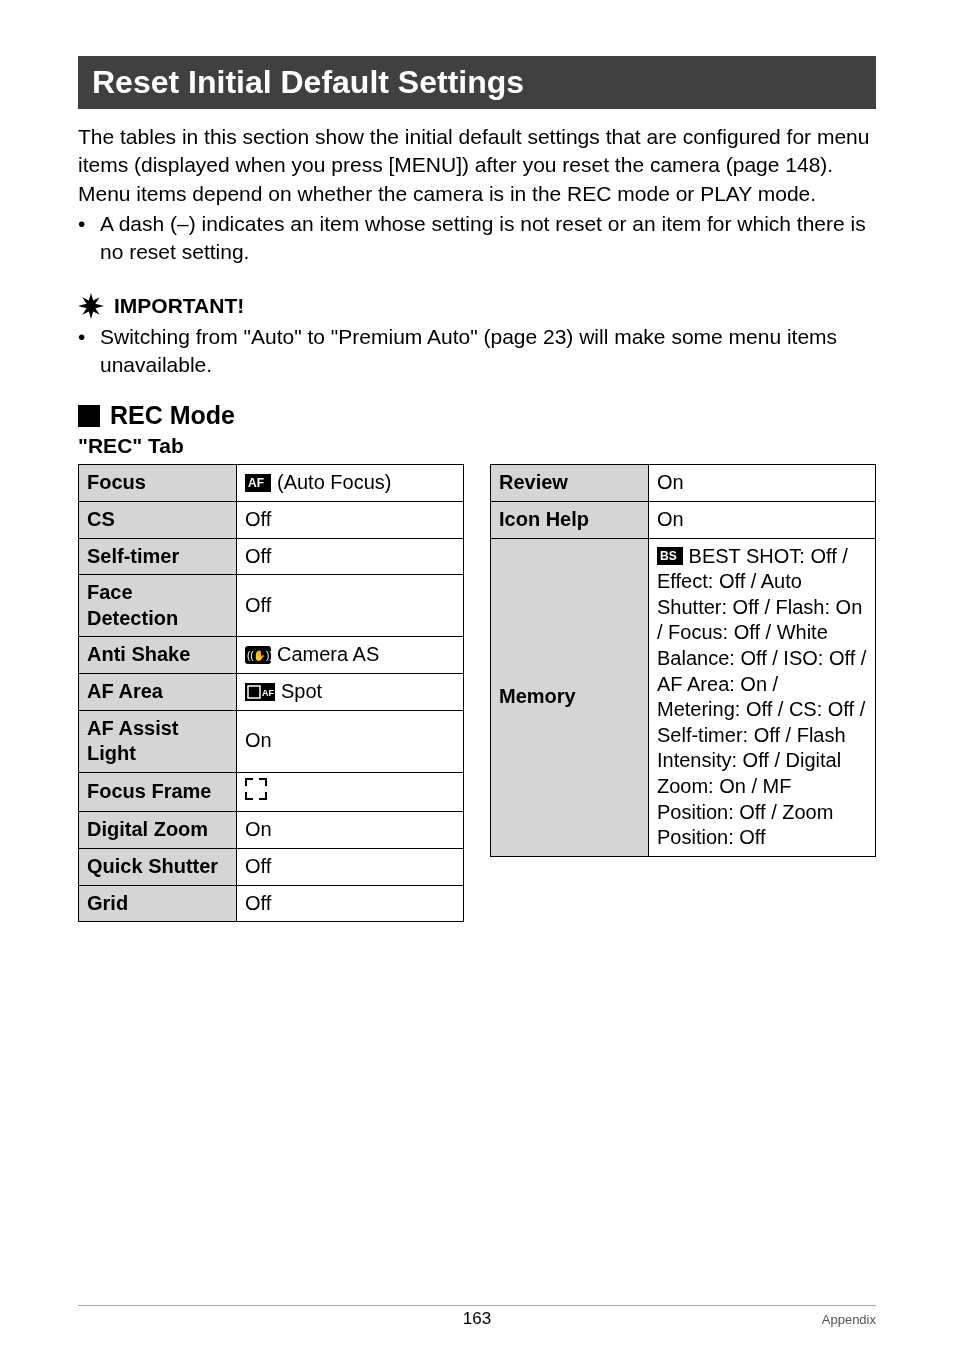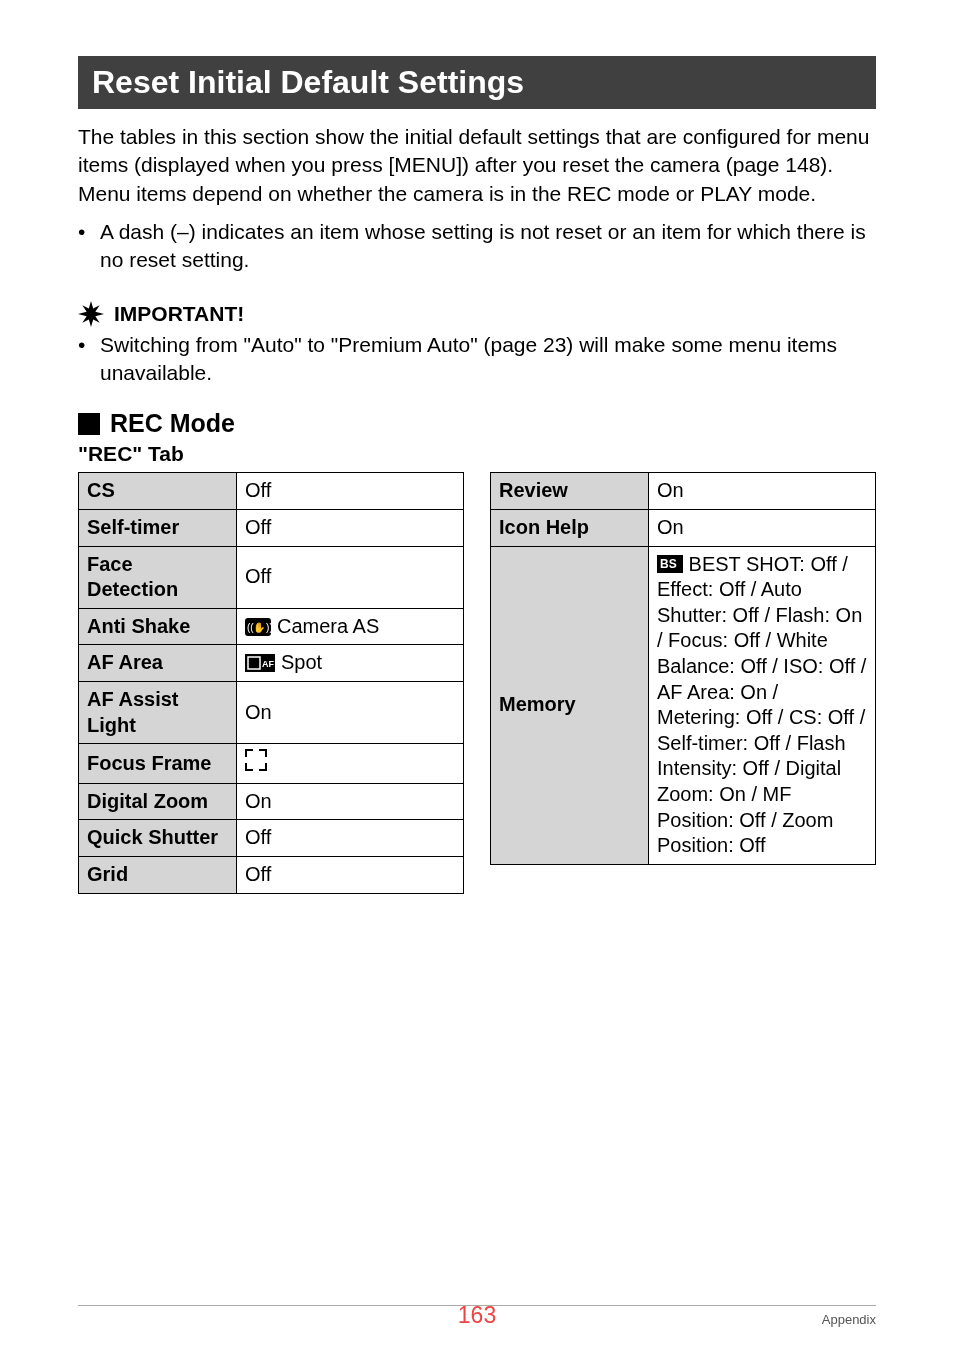--- a/index.html
+++ b/index.html
@@ -1,19 +1,19 @@
 <!DOCTYPE html>
 <html><head>
 <meta charset="utf-8">
 <style>
   * { box-sizing: border-box; margin: 0; padding: 0; }
   html, body { width: 954px; height: 1357px; background: #fff; font-family: Arial, Helvetica, sans-serif; color: #000; }
   .page { width: 954px; height: 1357px; position: relative; padding: 56px 78px 40px 78px; }
   .sectionbar { background: #404040; color: #fff; font-weight: bold; font-size: 32px; padding: 8px 14px; margin-bottom: 14px; }
-  .para { font-size: 21px; line-height: 1.35; margin-bottom: 10px; }
+  .para { font-size: 21px; line-height: 1.35; margin-bottom: 2px; }
   .bullet-row { display: flex; font-size: 21px; line-height: 1.35; margin-top: 2px; }
   .bullet-row .dot { width: 22px; flex: none; }
   .important-row { display: flex; align-items: center; margin-top: 26px; margin-bottom: 4px; }
   .important-label { font-weight: bold; font-size: 21px; margin-left: 10px; }
   .burst { width: 26px; height: 26px; }
   .subhead-row { display: flex; align-items: center; margin-top: 22px; margin-bottom: 4px; }
   .subhead-sq { width: 22px; height: 22px; background: #000; margin-right: 10px; }
   .subhead { font-weight: bold; font-size: 25px; }
   .tabhead { font-weight: bold; font-size: 21px; margin-bottom: 6px; }
 
@@ -28,21 +28,21 @@
 
   .icon { display: inline-flex; align-items: center; justify-content: center; }
   .corners { width: 22px; height: 22px; position: relative; }
   .corners span { position: absolute; width: 8px; height: 8px; border: 2px solid #000; }
   .corners .tl { top: 0; left: 0; border-right: none; border-bottom: none; }
   .corners .tr { top: 0; right: 0; border-left: none; border-bottom: none; }
   .corners .bl { bottom: 0; left: 0; border-right: none; border-top: none; }
   .corners .br { bottom: 0; right: 0; border-left: none; border-top: none; }
 
   .footer { position: absolute; left: 78px; right: 78px; bottom: 30px; border-top: 1px solid #aaa; padding-top: 6px; display: flex; justify-content: space-between; align-items: flex-end; font-size: 13px; color: #555; }
-  .footer .pg { position: absolute; left: 50%; transform: translateX(-50%); bottom: -2px; font-size: 23px; color: #ef4444; }
+  .footer .pg { position: absolute; left: 50%; transform: translateX(-50%); bottom: -2px; font-size: 17px; color: #000000; }
 </style>
 </head>
 <body>
 
 <div class="page">
 
   <div class="sectionbar">Reset Initial Default Settings</div>
 
   <p class="para">The tables in this section show the initial default settings that are configured for menu items (displayed when you press [MENU]) after you reset the camera (page 148). Menu items depend on whether the camera is in the REC mode or PLAY mode.</p>
 
@@ -72,20 +72,34 @@
 
   <div class="tables-wrap">
 
     <table>
       <colgroup>
           <col class="c1">
           <col class="c2">
         </colgroup>
       <tbody>
         <tr>
+          <td class="label">Focus</td>
+          <td>
+            <span class="cellflex">
+              <span class="icon">
+                <svg width="26" height="18" viewBox="0 0 26 18">
+                    <rect x="0" y="0" width="26" height="18" fill="#000"></rect>
+                    <text x="3" y="13" font-size="12" font-weight="bold" fill="#fff" font-family="Arial">AF</text>
+                  </svg>
+              </span>
+              <span>(Auto Focus)</span>
+            </span>
+          </td>
+        </tr>
+        <tr>
             <td class="label">CS</td>
             <td>Off</td>
           </tr>
         <tr>
             <td class="label">Self-timer</td>
             <td>Off</td>
           </tr>
         <tr>
             <td class="label">Face Detection</td>
             <td>Off</td>

